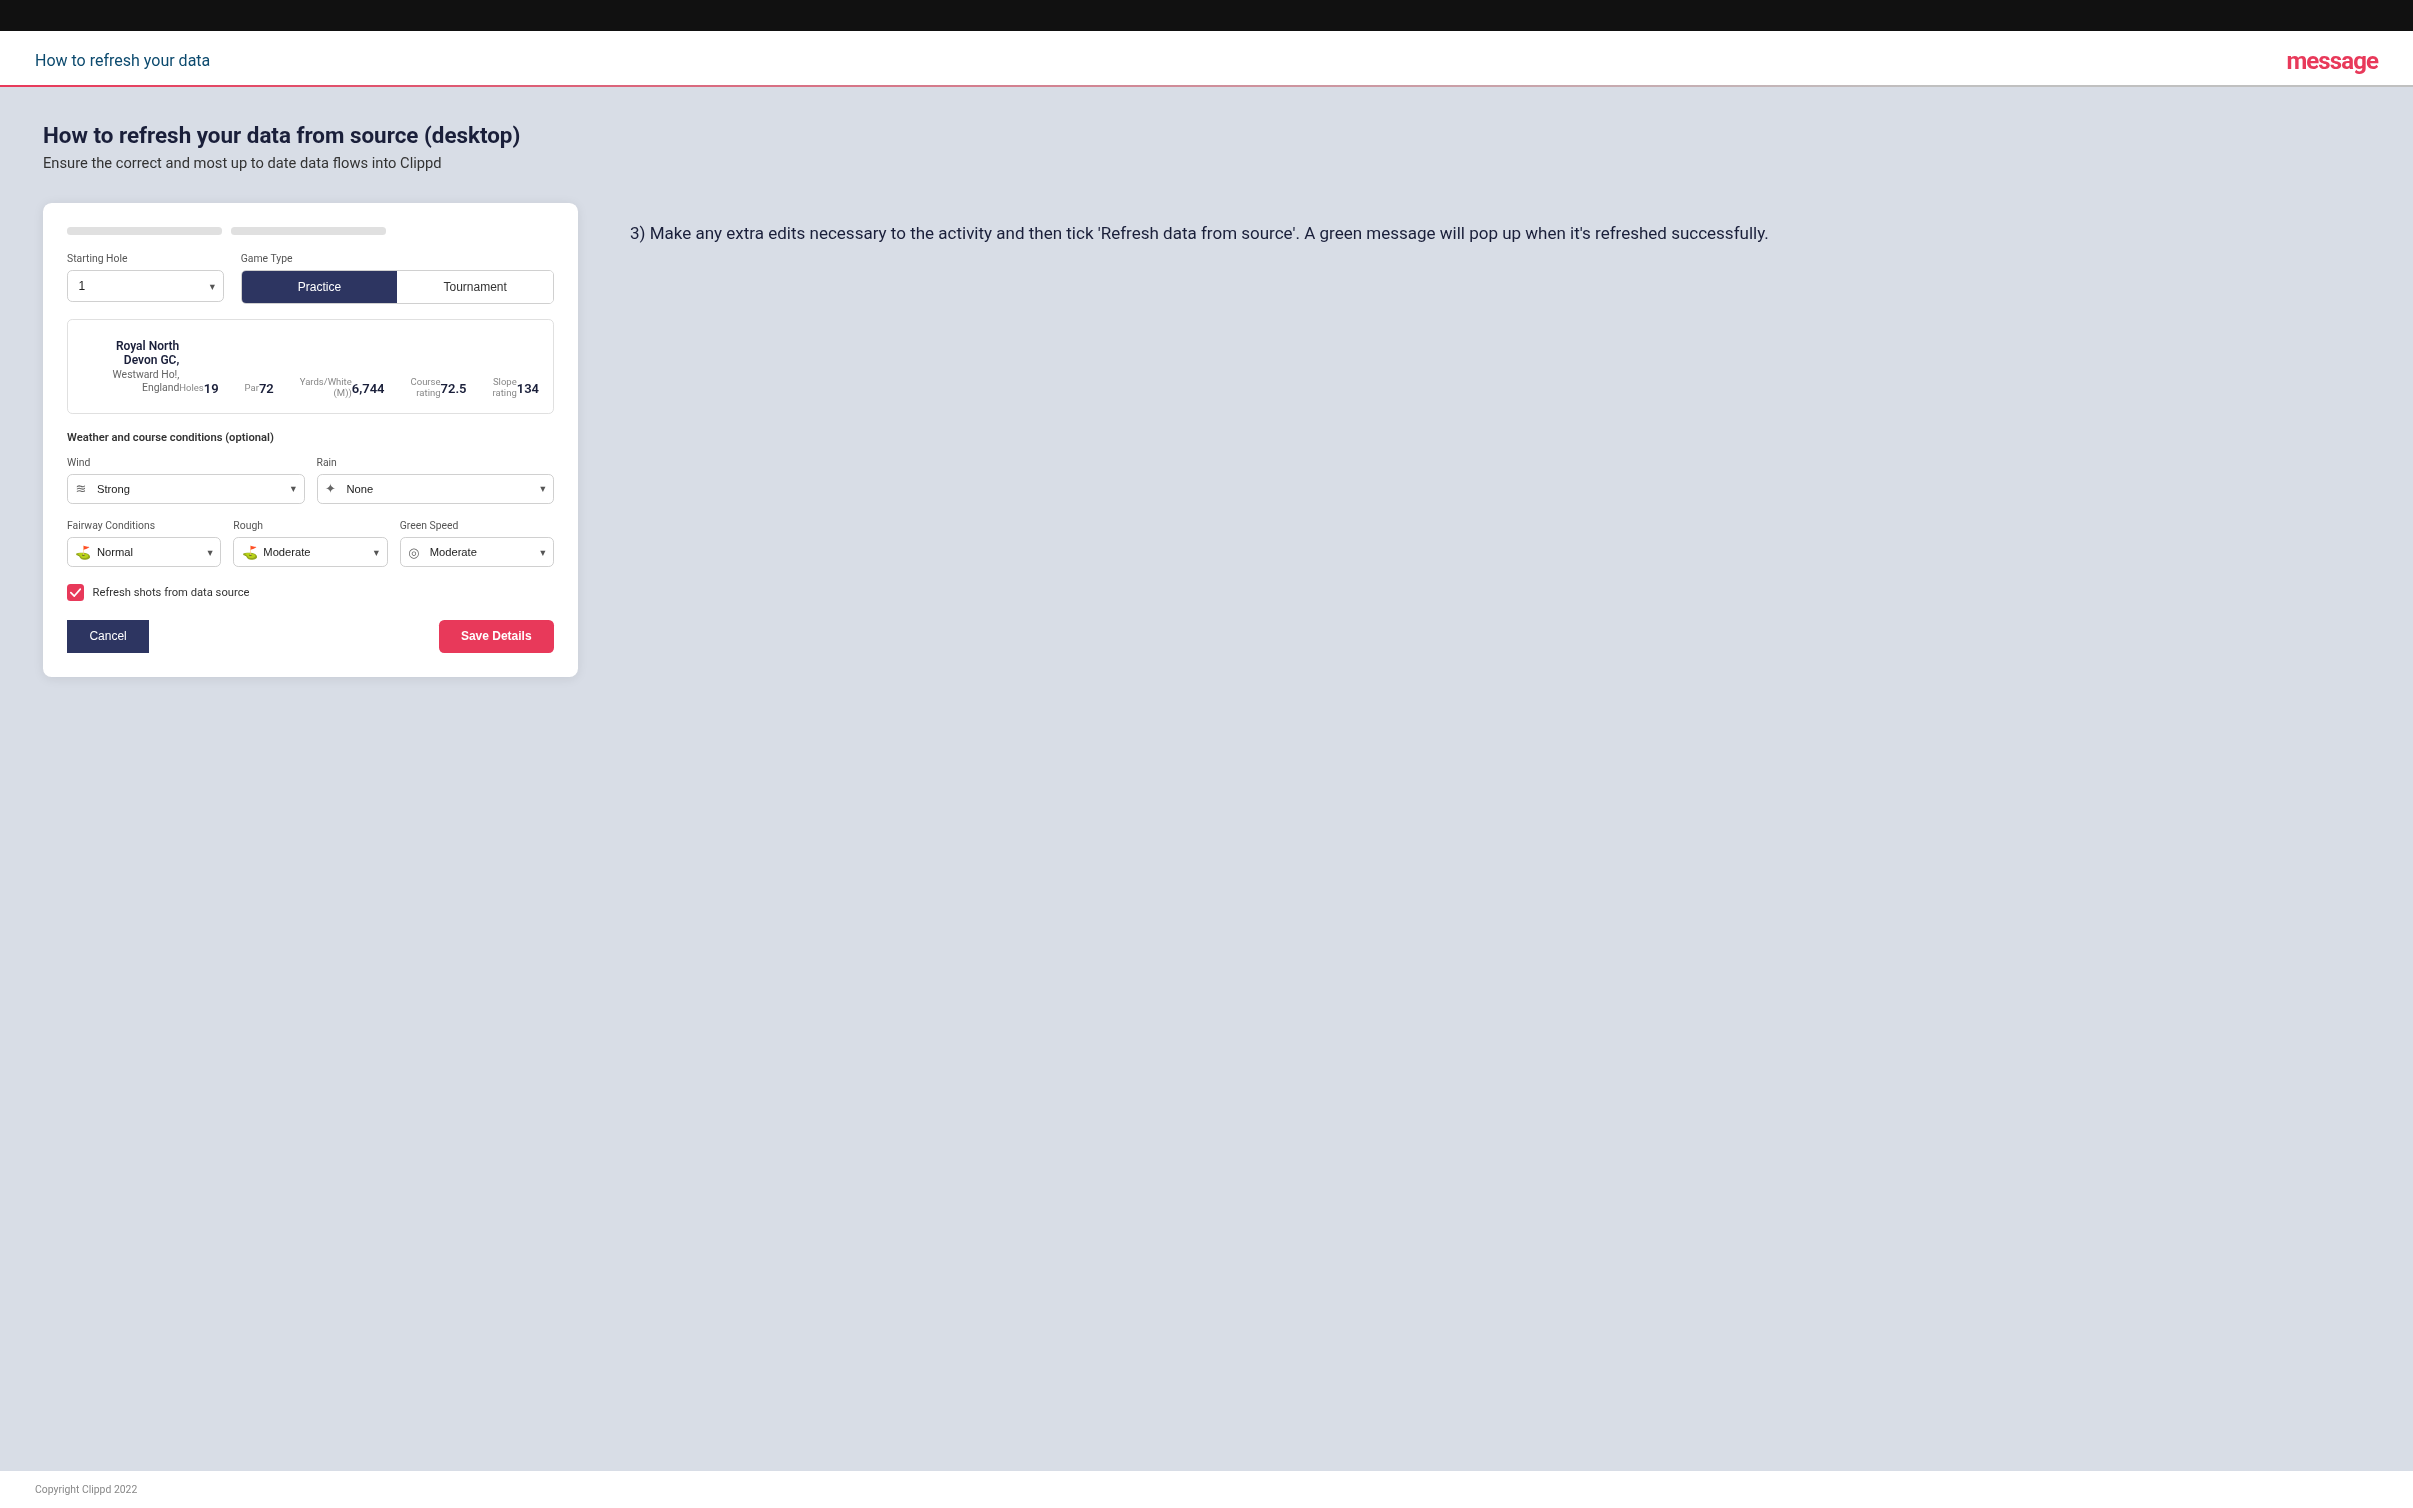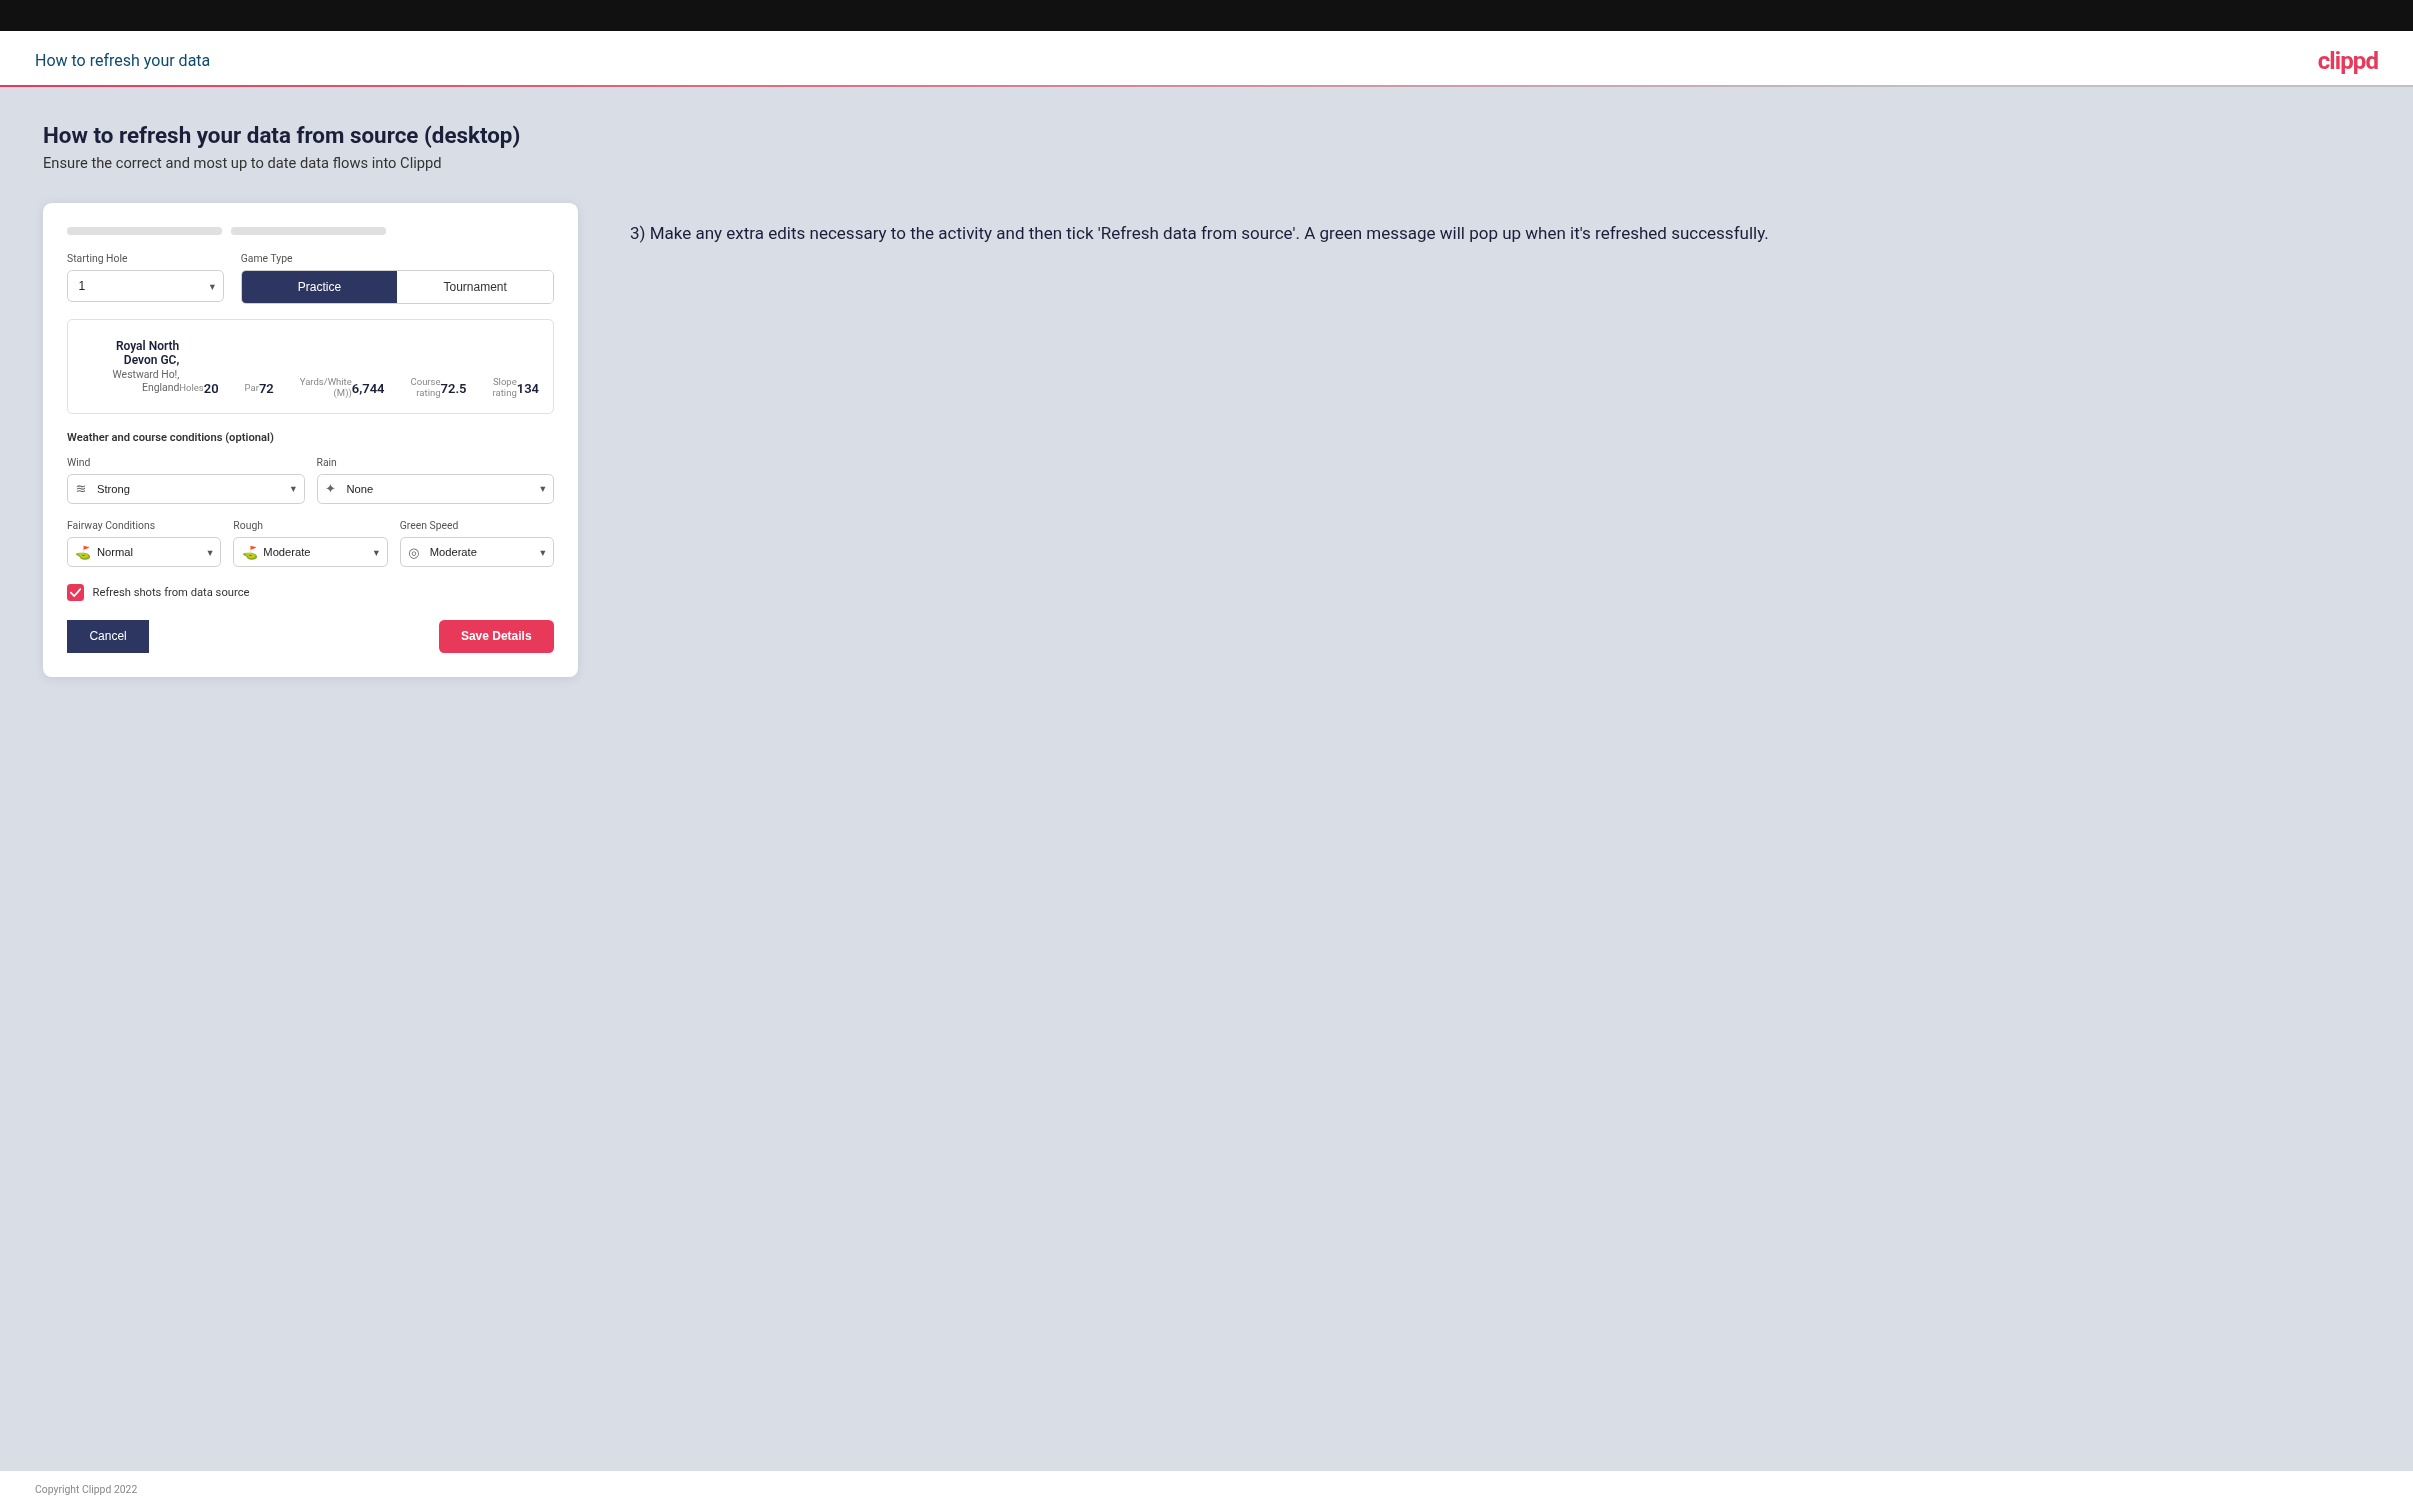--- a/index.html
+++ b/index.html
@@ -301,21 +301,21 @@
   </style>
 </head>
 <body>
 
 <div class="top-bar"></div>
 
 <div class="main-wrapper">
 
   <div class="header">
     <span class="header-title">How to refresh your data</span>
-    <span class="logo">clippd</span>
+    <span class="logo">message</span>
   </div>
 
   <div class="divider"></div>
 
   <div class="content-area">
 
     <h1 class="page-heading">How to refresh your data from source (desktop)</h1>
     <p class="page-subheading">Ensure the correct and most up to date data flows into Clippd</p>
 
     <div class="two-col">
@@ -348,21 +348,21 @@
         </div>
 
         <div class="course-row">
           <div class="course-info">
             <div class="course-name">Royal North Devon GC,</div>
             <div class="course-location">Westward Ho!, England</div>
           </div>
           <div class="course-stats">
             <div class="stat-item">
               <span class="stat-label">Holes</span>
-              <span class="stat-value">20</span>
+              <span class="stat-value">19</span>
             </div>
             <div class="stat-item">
               <span class="stat-label">Par</span>
               <span class="stat-value">72</span>
             </div>
             <div class="stat-item">
               <span class="stat-label">Yards/White (M))</span>
               <span class="stat-value">6,744</span>
             </div>
             <div class="stat-item">

